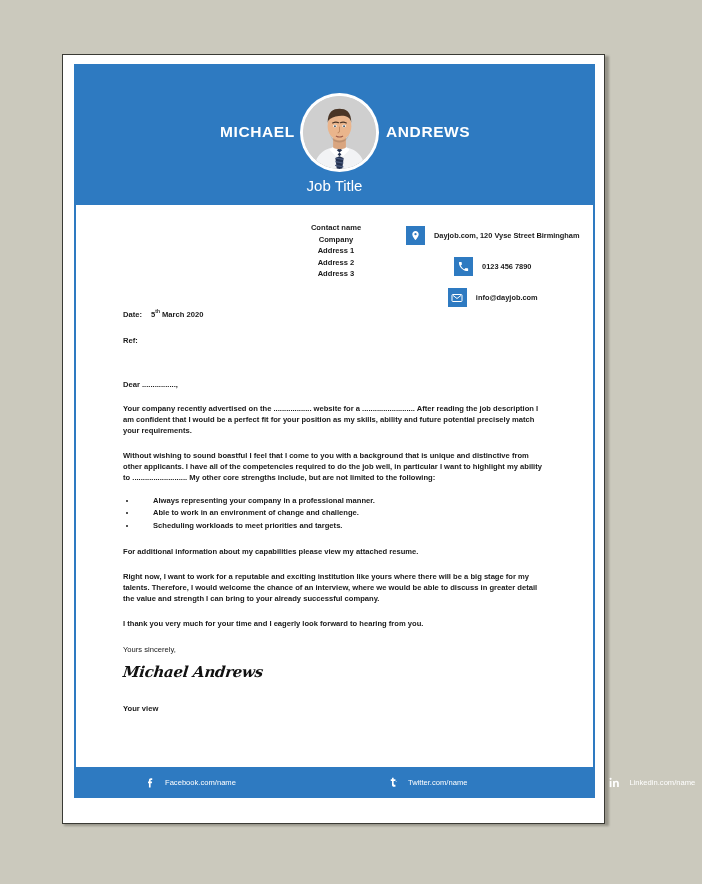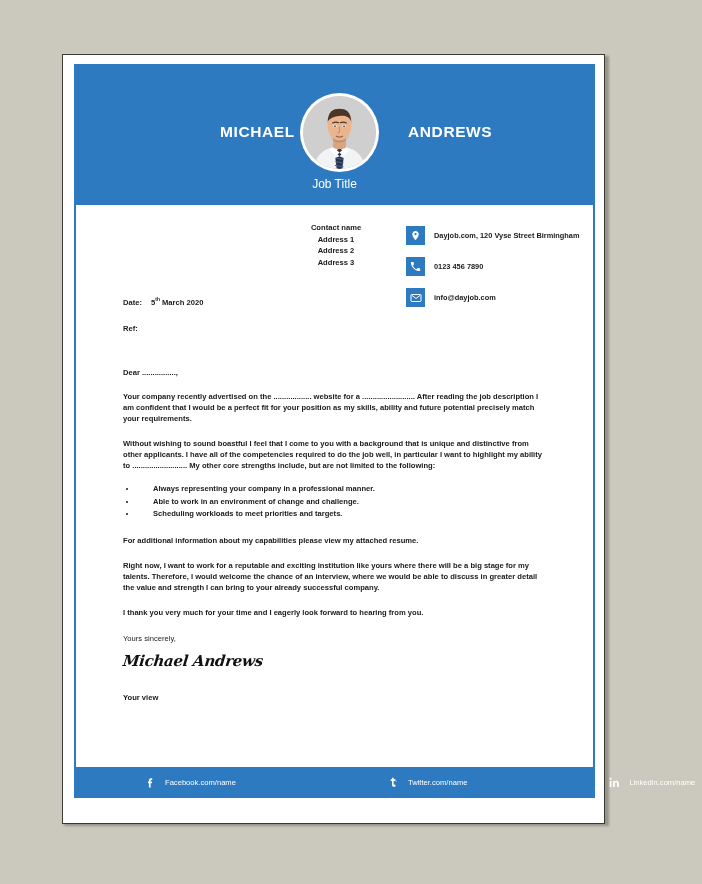--- a/index.html
+++ b/index.html
@@ -53,21 +53,21 @@
   }
   .hdr-name {
     position: absolute;
     top: 59px;
     color: #ffffff;
     font-size: 15.5px;
     font-weight: bold;
     letter-spacing: .6px;
   }
   #hdr-first { left: 146px; }
-  #hdr-last  { left: 334px; }
+  #hdr-last  { left: 312px; }
 
   #avatar-wrap {
     position: absolute;
     left: 226px;
     top: 29px;
     width: 79px;
     height: 79px;
     border-radius: 50%;
     background: #ffffff;
     padding: 3px;
@@ -82,21 +82,21 @@
     position: relative;
   }
   #avatar svg { display: block; width: 100%; height: 100%; }
 
   #job-title {
     position: absolute;
     left: 0; right: 0;
     top: 113px;
     text-align: center;
     color: #ffffff;
-    font-size: 12px;
+    font-size: 15px;
   }
 
   
   #body-area {
     position: relative;
     height: 562px;
     background: #ffffff;
     border-left: 2px solid #2e7ac1;
     border-right: 2px solid #2e7ac1;
     box-sizing: border-box;
@@ -109,20 +109,21 @@
 
   #contact-list {
     position: absolute;
     left: 330px;
     top: 21px;
   }
   .contact-row {
     display: flex;
     align-items: center;
     margin-bottom: 12px;
+    justify-content: center;
   }
   .contact-ico {
     width: 19px;
     height: 19px;
     background: #2e7ac1;
     display: flex;
     align-items: center;
     justify-content: center;
     flex: 0 0 auto;
   }
@@ -259,20 +260,21 @@
 
       <div class="hdr-name" id="hdr-last">ANDREWS</div>
 
       <div id="job-title">Job Title</div>
     </div>
 
     <div id="body-area">
 
       <div class="recipient">
         <div>Contact name</div>
+        <div>Company</div>
         <div>Address 1</div>
         <div>Address 2</div>
         <div>Address 3</div>
       </div>
 
       <div id="contact-list">
 
         <div class="contact-row">
           <span class="contact-ico">
             <svg width="11" height="11" viewBox="0 0 24 24" xmlns="http://www.w3.org/2000/svg">

